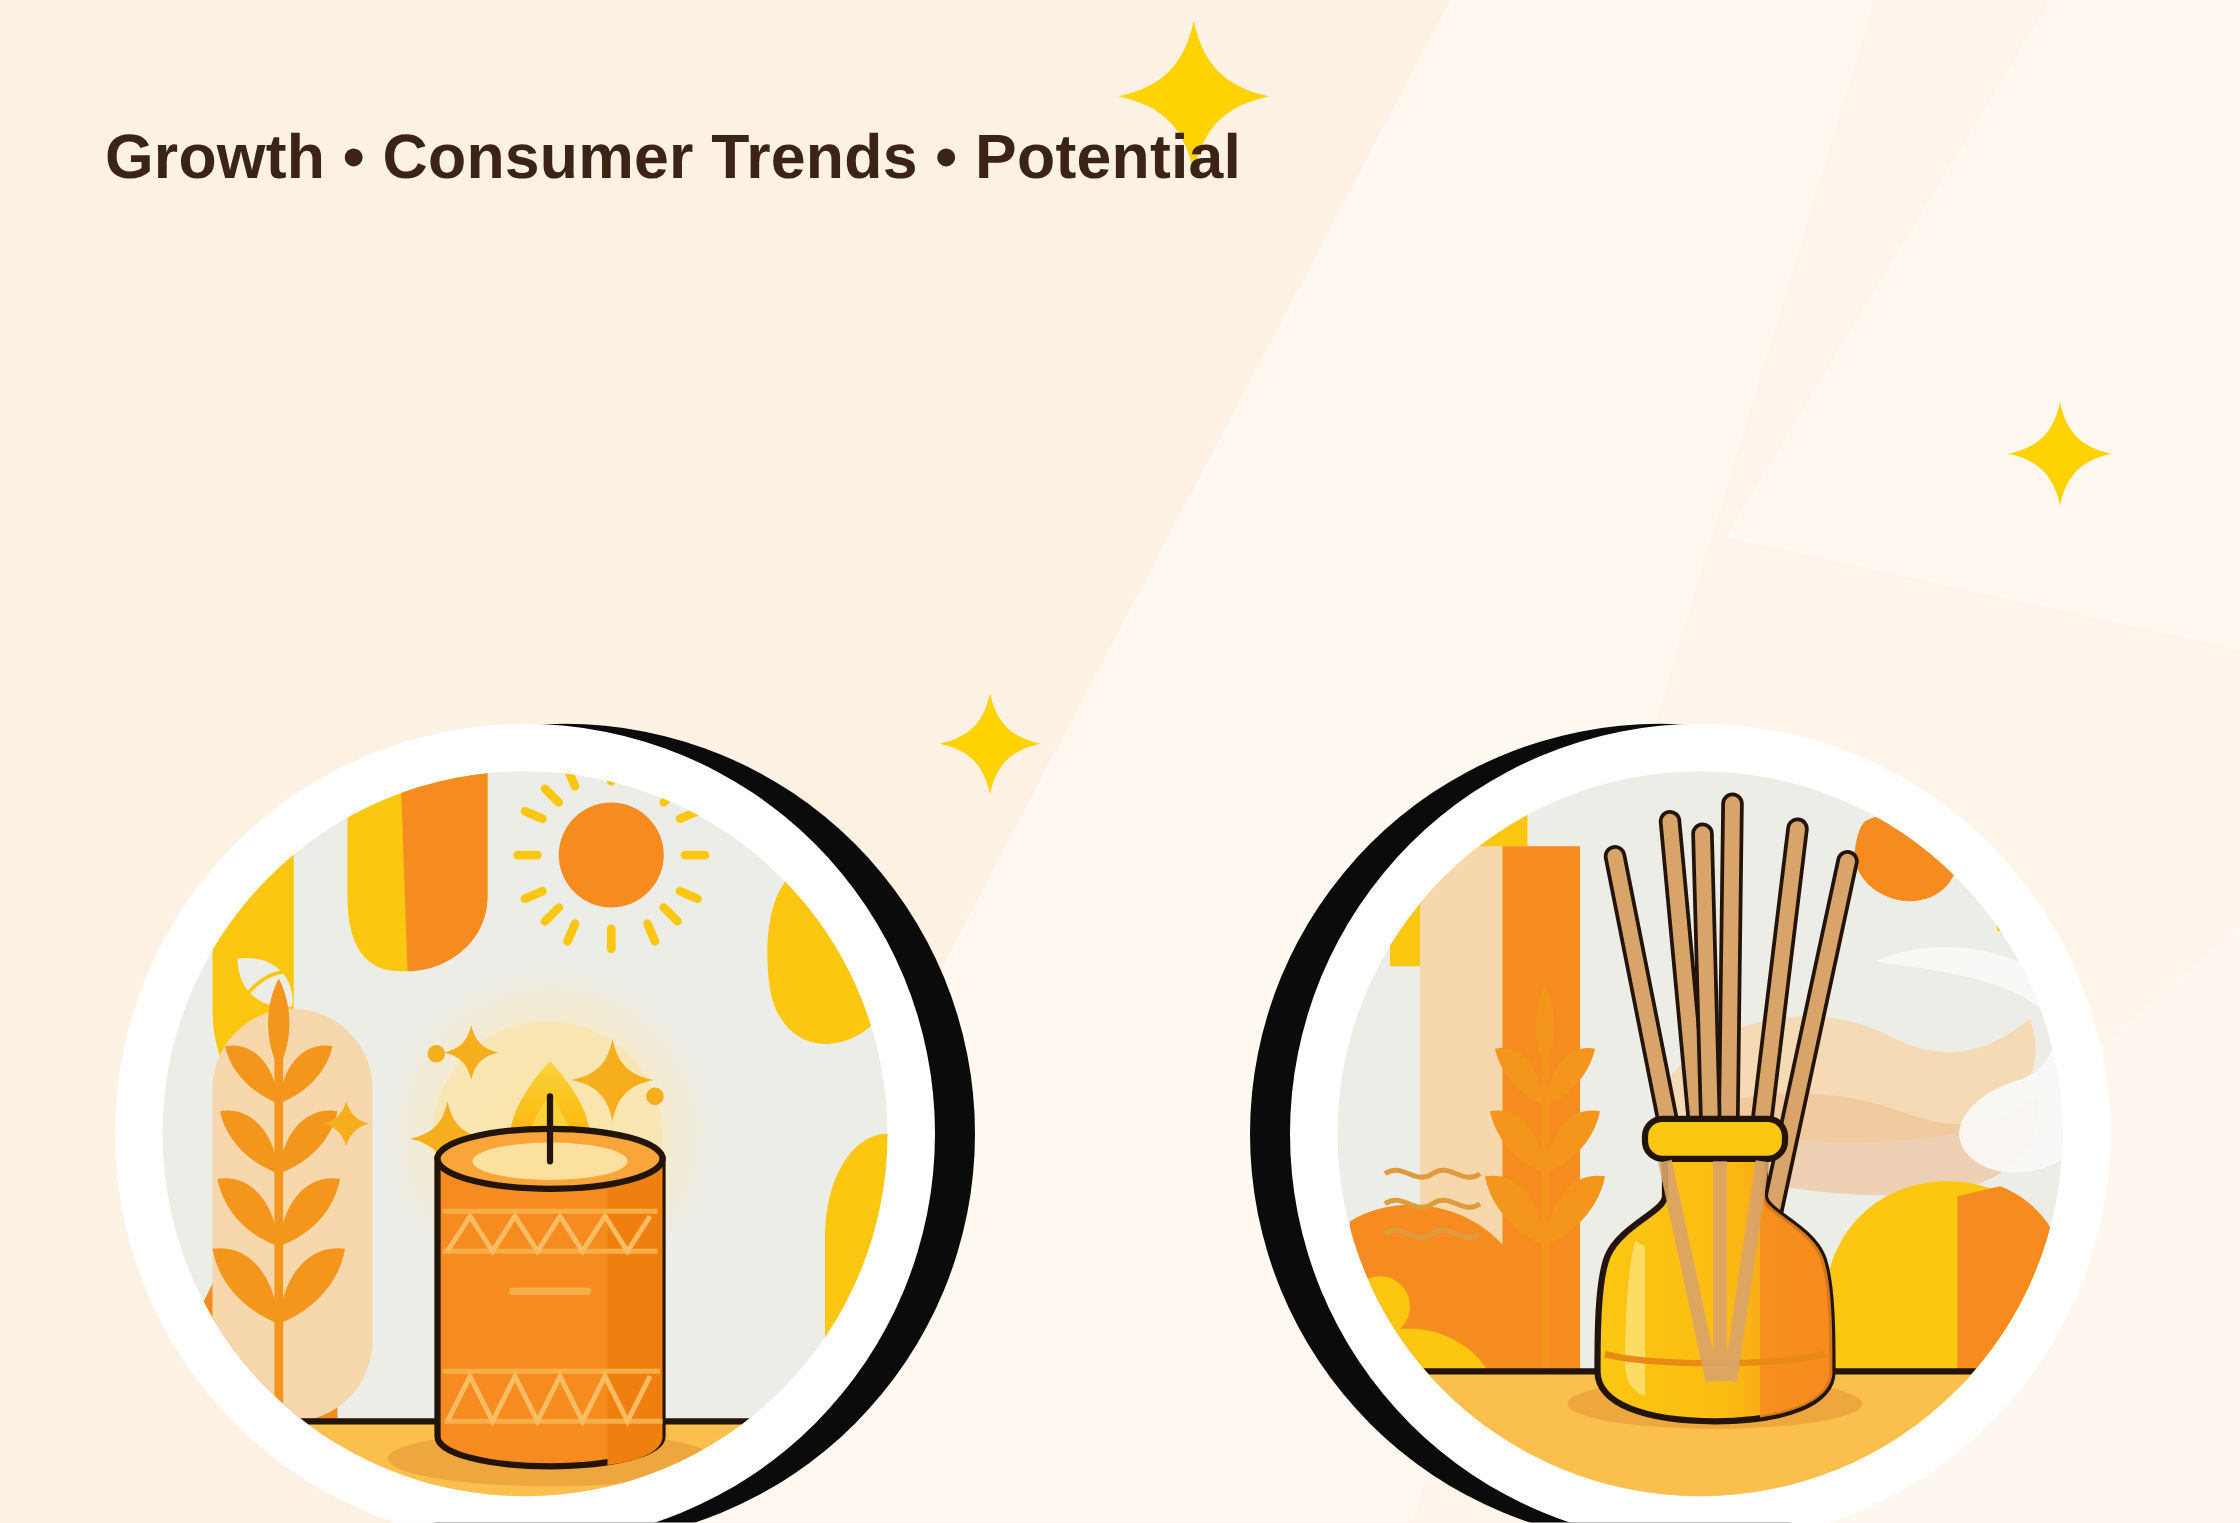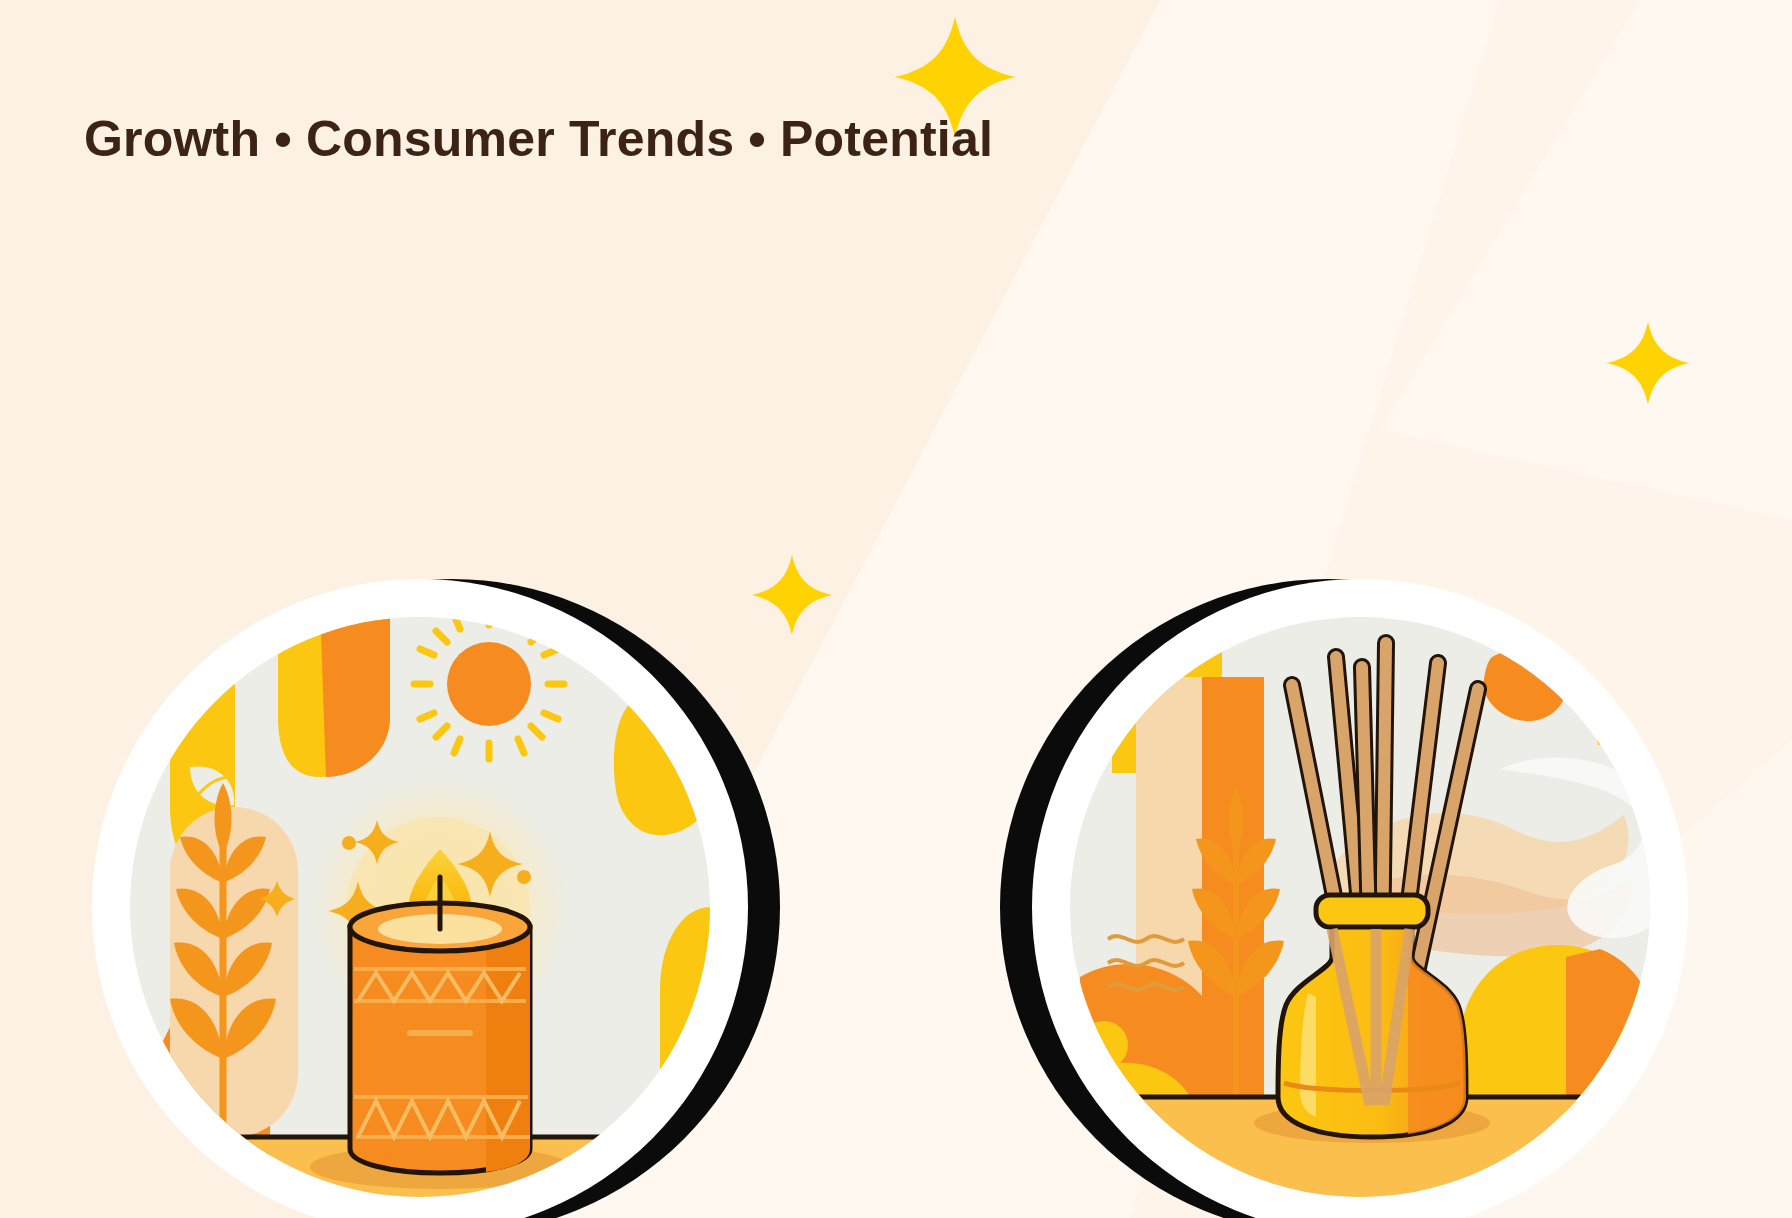--- a/index.html
+++ b/index.html
@@ -27,21 +27,21 @@
     line-height:1.22;
     white-space:nowrap;
   }
   .title-line .flag{
     font-size:60px;
     vertical-align:6px;
     margin-right:14px;
     font-family:"DejaVu Sans","Liberation Sans",sans-serif;
   }
   .subtitle{
-    margin-top:26px;
+    margin-top:12px;
     font-size:50px;
     font-weight:700;
     letter-spacing:0.2px;
     white-space:nowrap;
   }
 
   
   .medallion{position:absolute;z-index:8;}
   .medallion svg{display:block;}
 </style>

